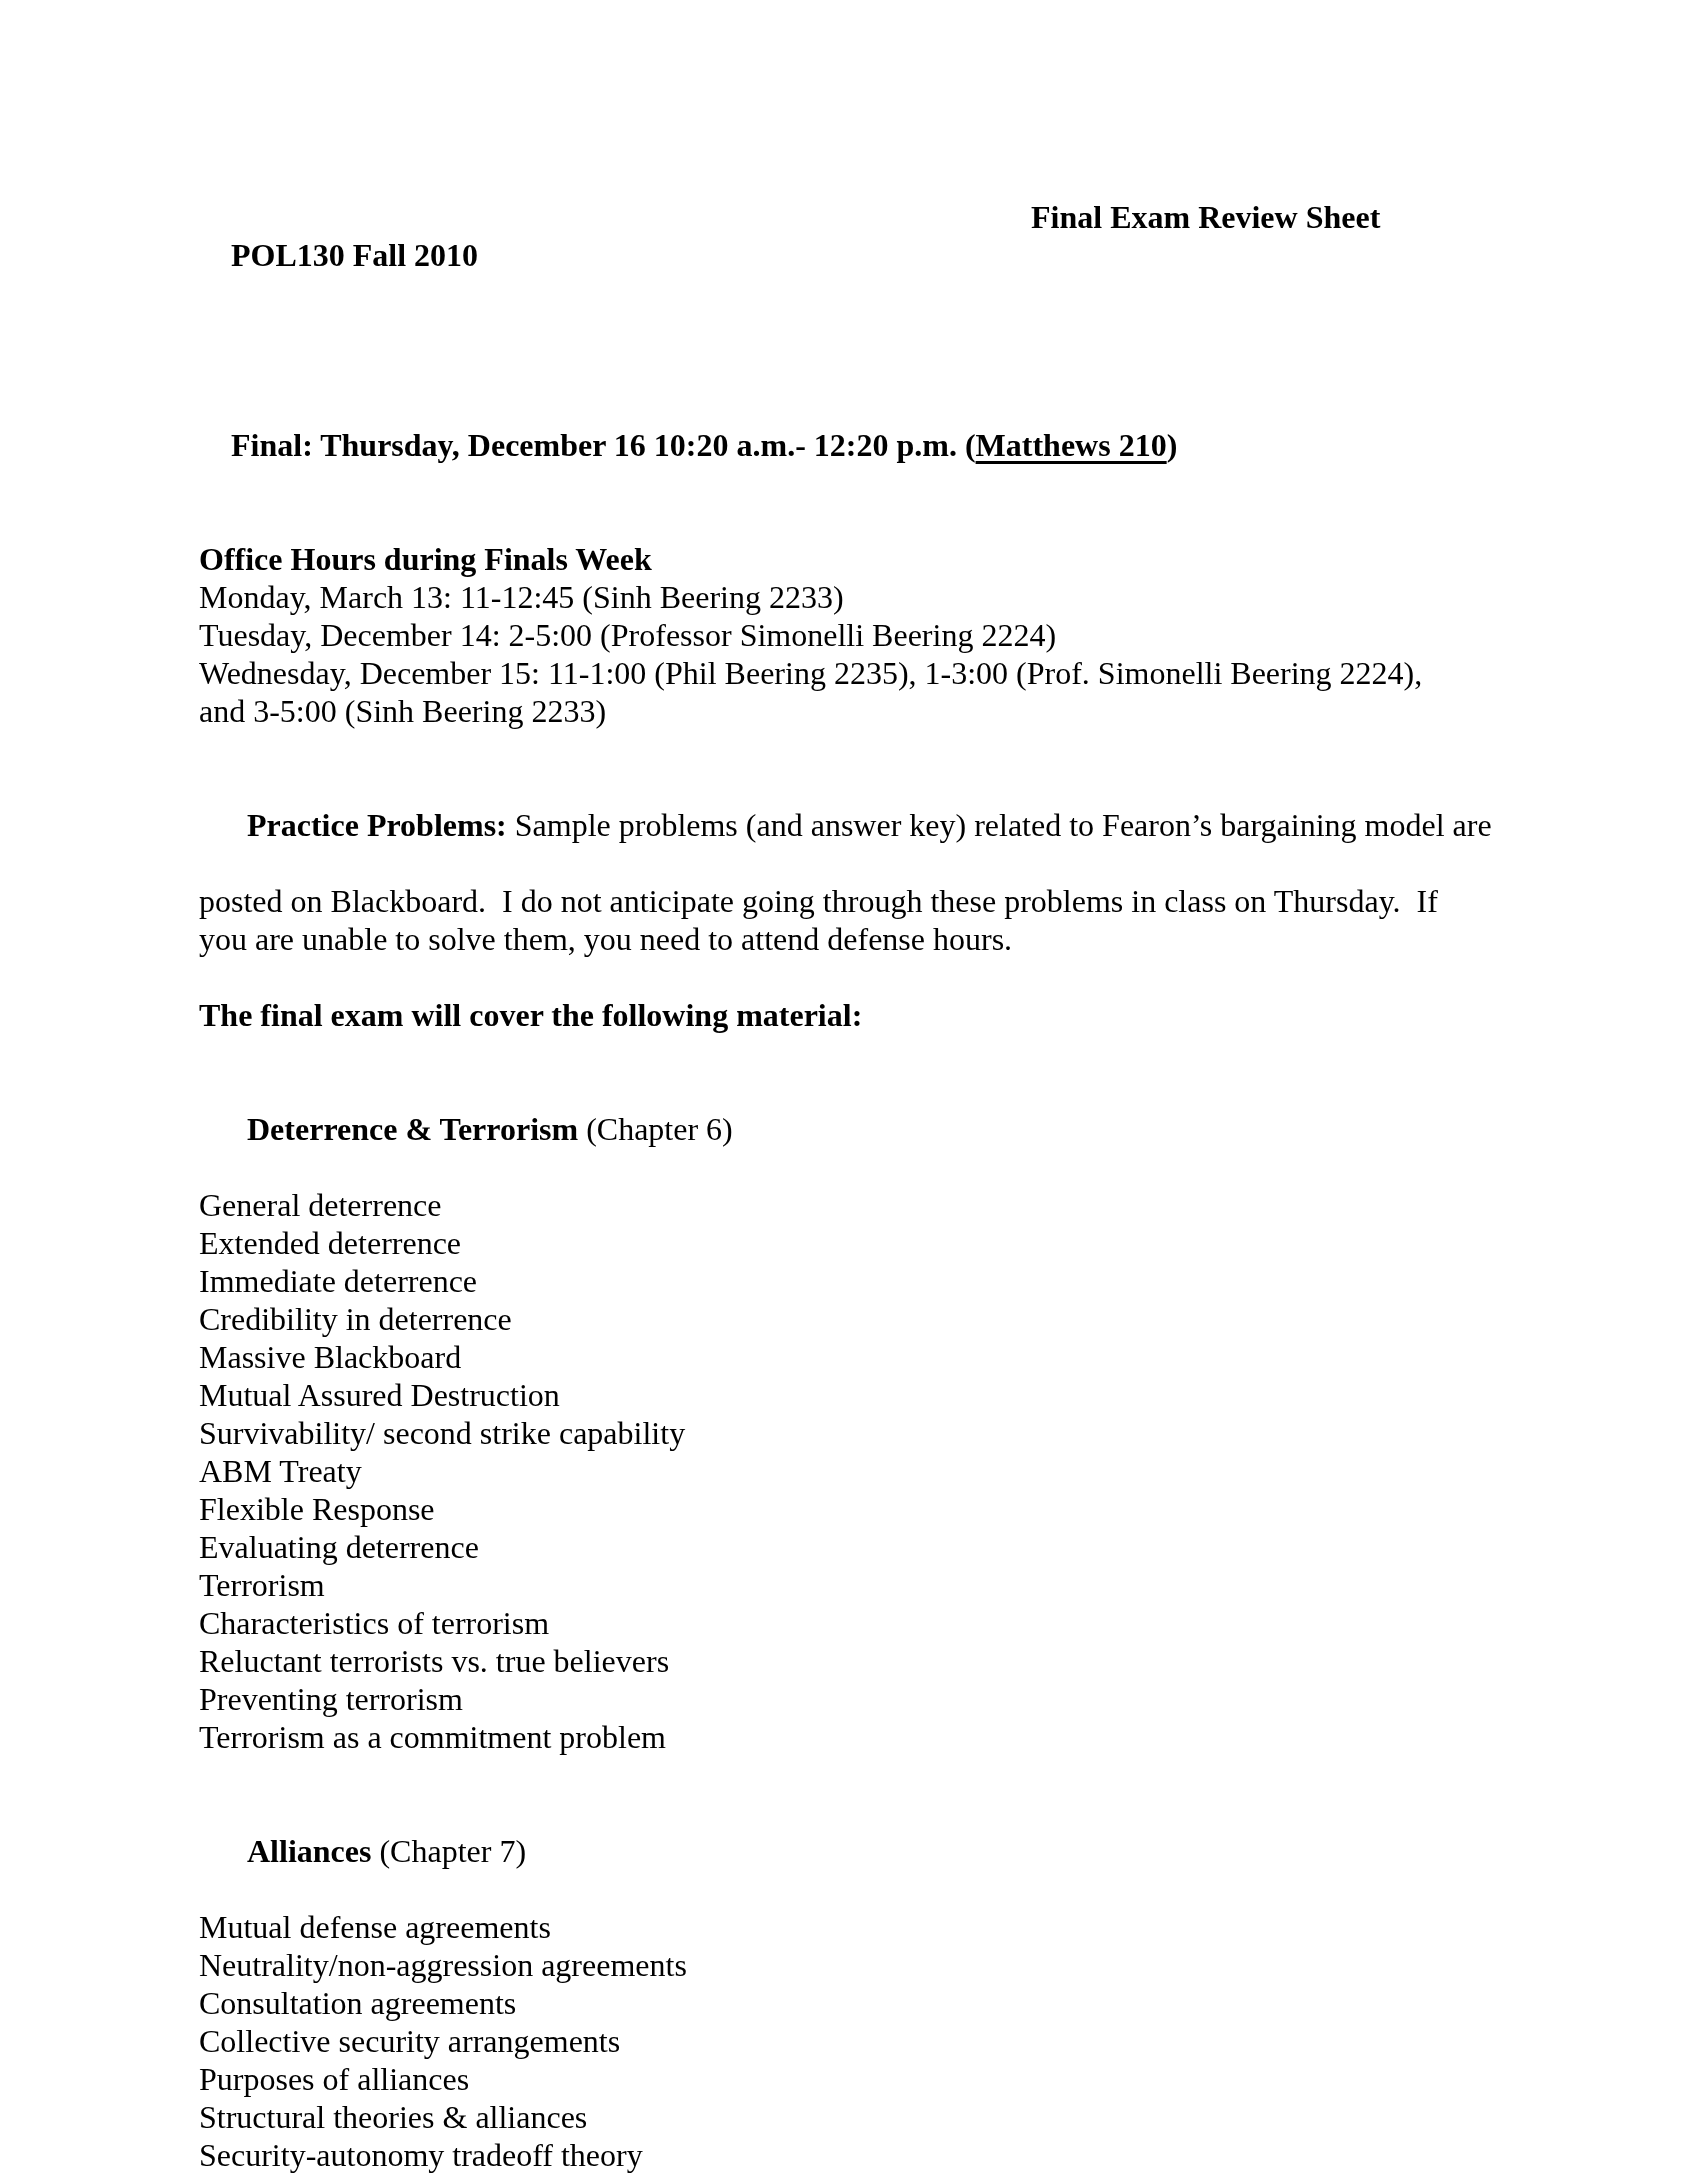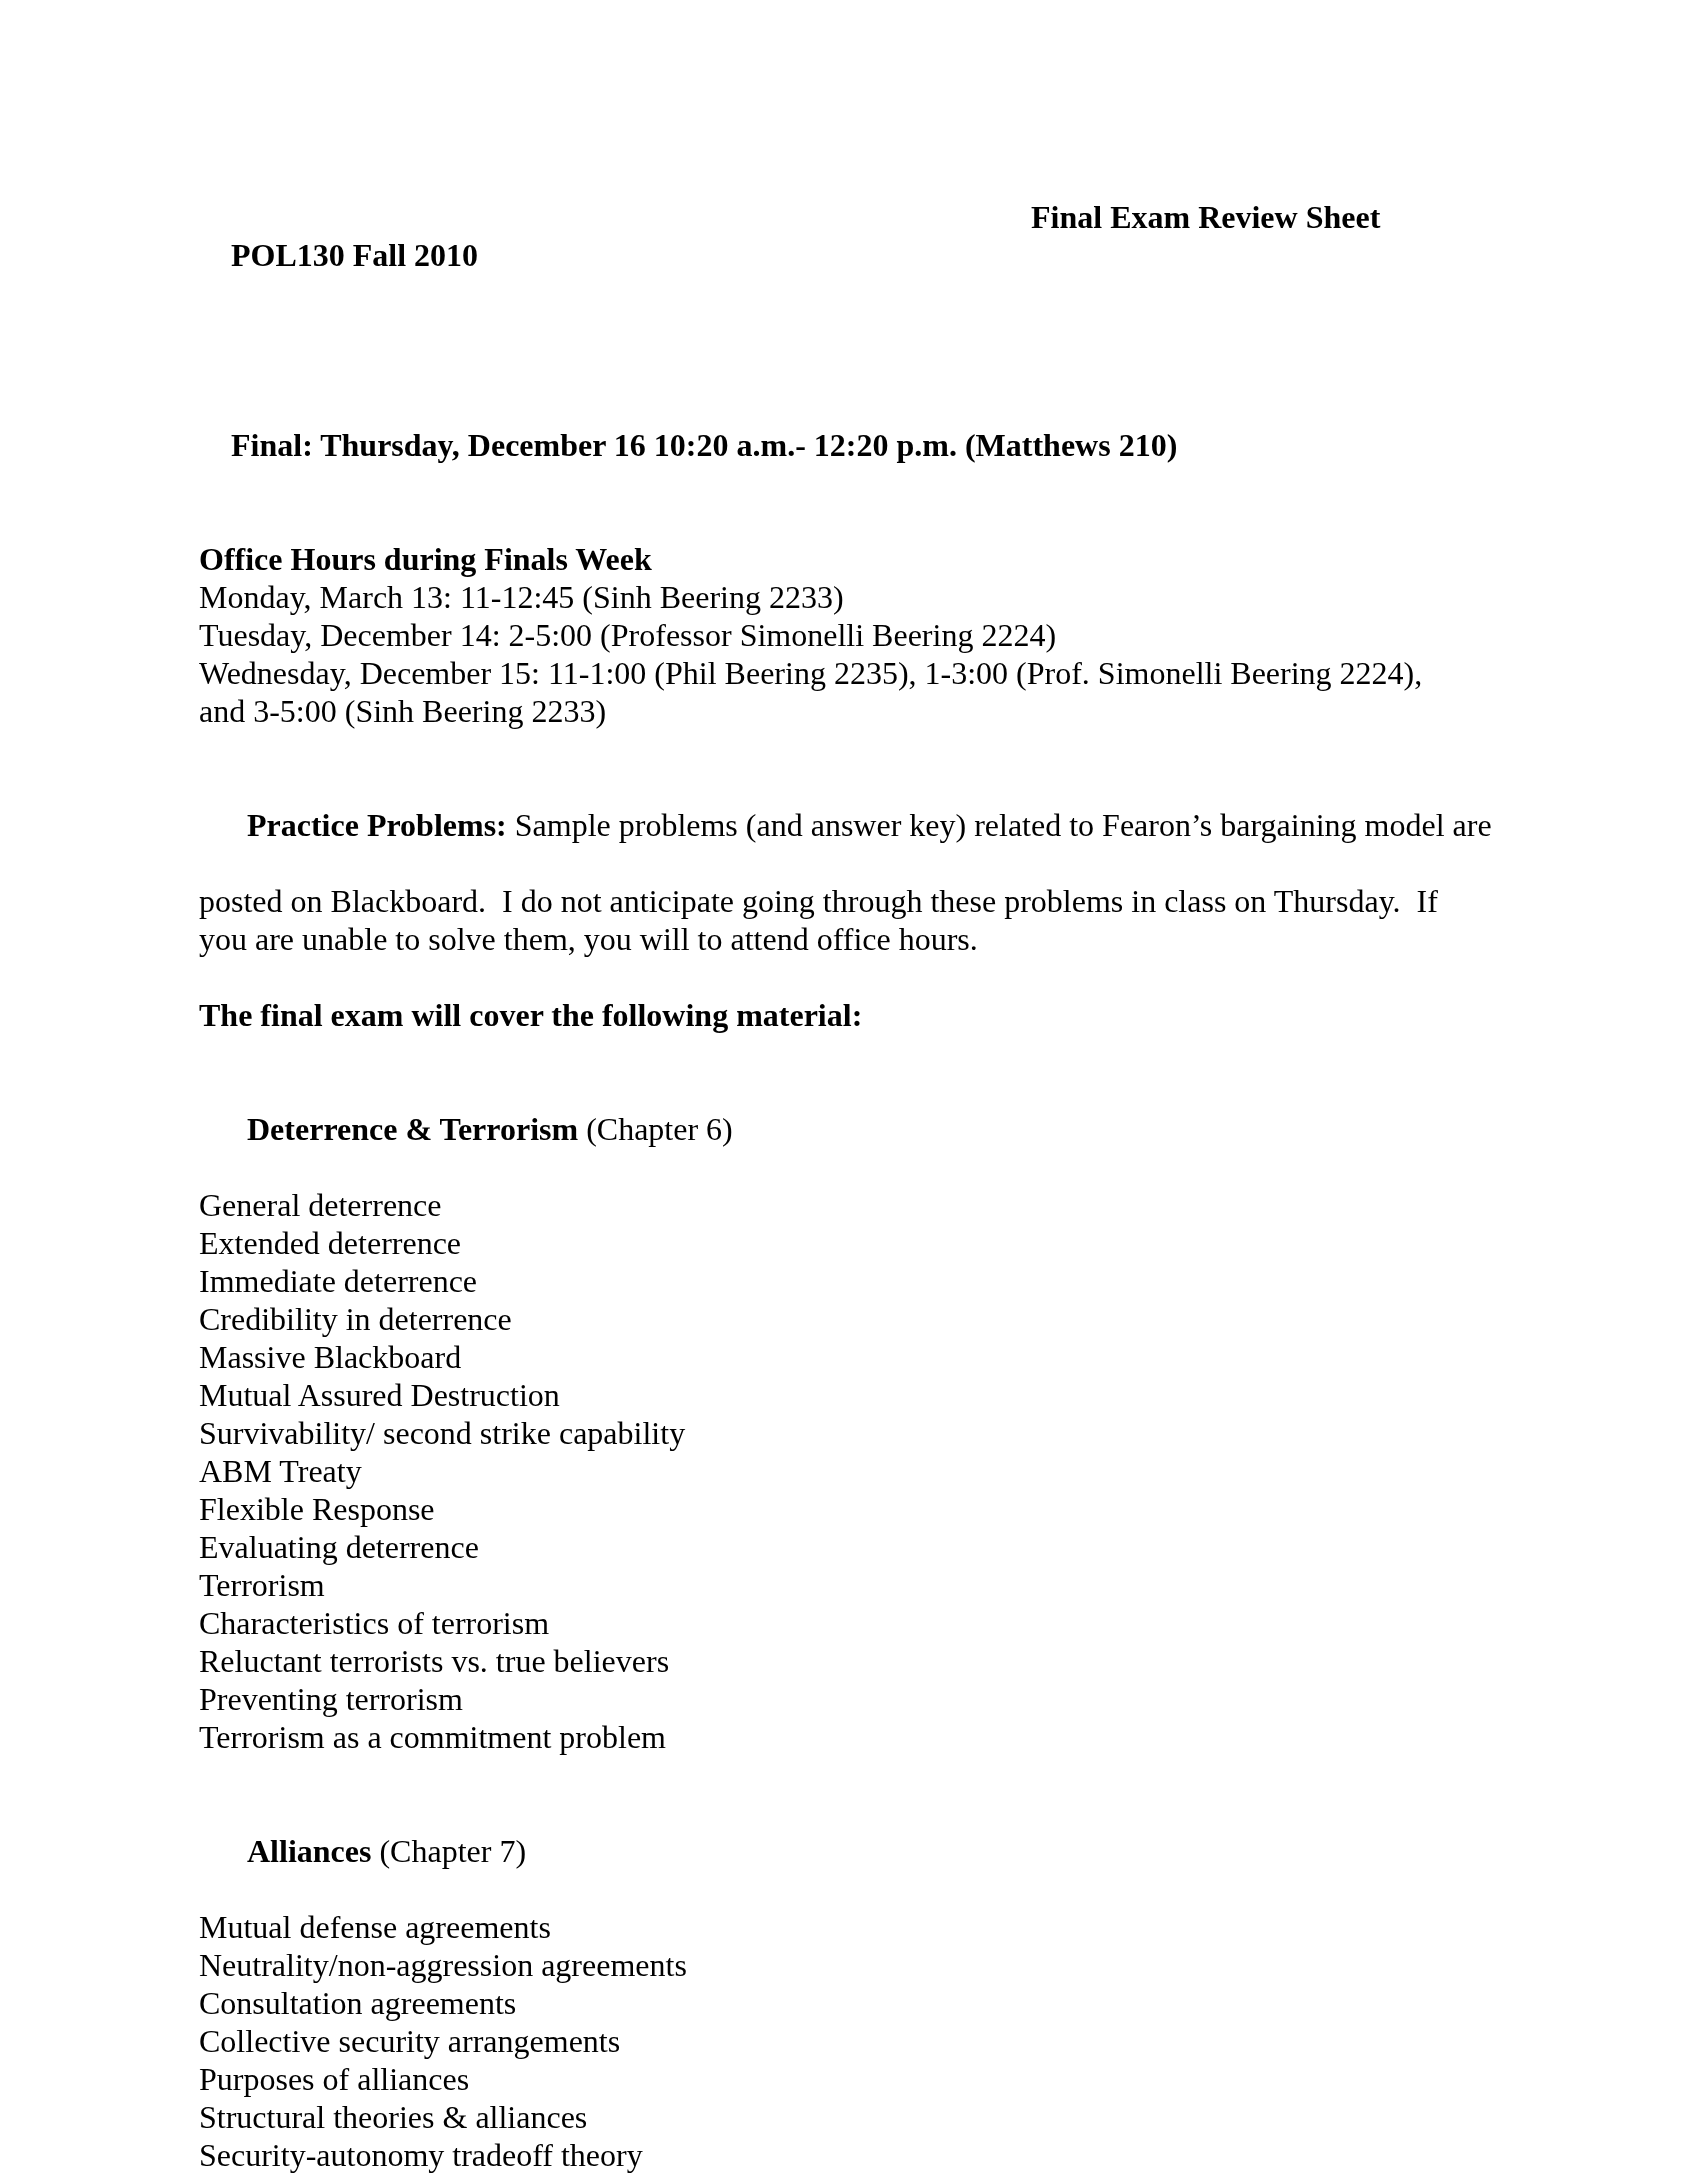--- a/index.html
+++ b/index.html
@@ -34,20 +34,21 @@
   }
   .header-line {
     position: relative;
   }
   .title-right {
     position: absolute;
     left: 832px;
     top: 0;
   }
   .underline {
+    text-decoration: underline;
     text-decoration-thickness: 3px;
     text-underline-offset: 5px;
   }
 </style>
 </head>
 <body>
 
 <div class="page">
 
   <div class="block line header-line">
@@ -67,21 +68,21 @@
         <div class="line">Wednesday, December 15: 11-1:00 (Phil Beering 2235), 1-3:00 (Prof. Simonelli Beering 2224),</div>
         <div class="line">and 3-5:00 (Sinh Beering 2233)</div>
       </div>
   </div>
 
   <div class="block">
     <div class="line">
       <span class="bold">Practice Problems:</span><span> Sample problems (and answer key) related to Fearon’s bargaining model are</span>
     </div>
     <div class="line">posted on Blackboard.  I do not anticipate going through these problems in class on Thursday.  If</div>
-    <div class="line">you are unable to solve them, you will to attend office hours.</div>
+    <div class="line">you are unable to solve them, you need to attend defense hours.</div>
   </div>
 
   <div class="block line bold">The final exam will cover the following material:</div>
 
   <div class="block">
     <div class="line">
       <span class="bold">Deterrence &amp; Terrorism</span><span> (Chapter 6)</span>
     </div>
     <div>
         <div class="line">General deterrence</div>

